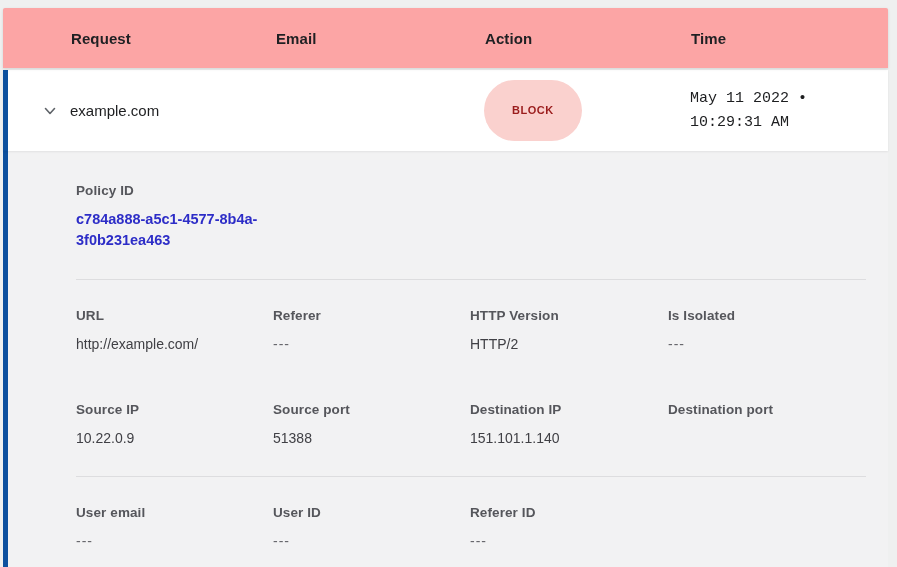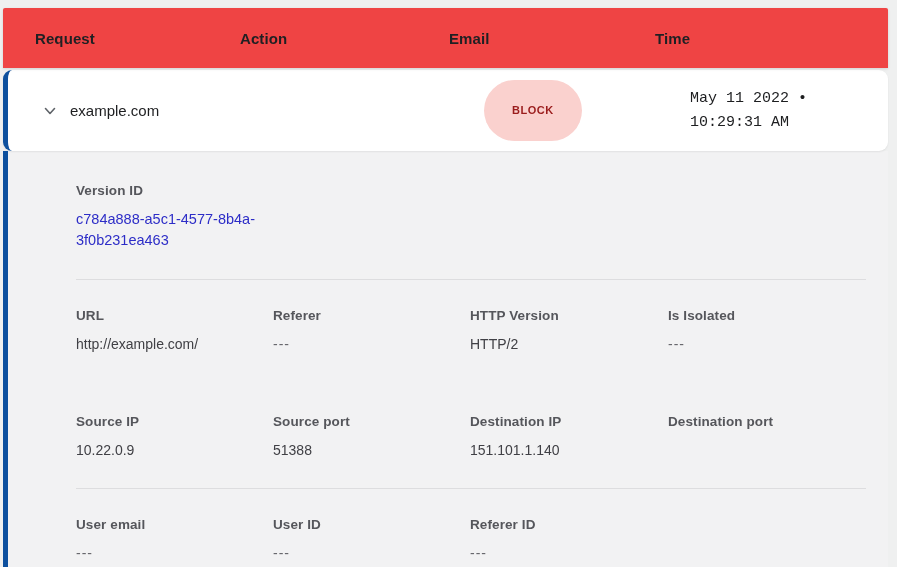--- a/index.html
+++ b/index.html
@@ -22,27 +22,27 @@
     font-family:"Liberation Sans","DejaVu Sans",sans-serif;
     color:var(--heading);
   }
   .page{
     width:897px;height:567px;
     padding:8px 9px 0 3px;
     display:flex;flex-direction:column;
   }
   
   .thead{
-    background:#ef4444;
+    background:#fca5a5;
     height:60px;
     flex:0 0 60px;
     display:grid;
     grid-template-columns:205px 209px 206px 1fr;
     align-items:center;
-    padding-left:32px;
+    padding-left:68px;
     border-radius:2px 2px 0 0;
     box-shadow:0 1px 3px rgba(0,0,0,.12);
     position:relative;z-index:2;
   }
   .thead .th{
     font-size:15px;font-weight:700;color:var(--heading);
     letter-spacing:.1px;
   }
   
   .trow{
@@ -51,21 +51,20 @@
     height:81px;
     flex:0 0 81px;
     border-left:5px solid var(--accent);
     display:grid;
     grid-template-columns:205px 209px 206px 1fr;
     align-items:center;
     padding-left:62px;
     position:relative;z-index:1;
     box-shadow:0 1px 2px rgba(0,0,0,.07);
     cursor:pointer;
-    border-radius:9px;
   }
   .chevron{
     position:absolute;
     left:34px;top:50%;
     width:16px;height:16px;
     margin-top:-8px;
     display:flex;align-items:center;justify-content:center;
     color:#5f6368;
     cursor:pointer;
   }
@@ -103,64 +102,65 @@
     font-size:14px;color:var(--value);
     line-height:20px;
     word-break:break-word;
   }
   .field-value.muted{color:var(--muted);letter-spacing:1px;}
   .field-value a{
     color:var(--link);
     text-decoration:none;
     font-size:14.5px;line-height:21px;
     cursor:pointer;
+    font-weight:bold;
   }
   .policy-field{width:197px;}
   .divider{
     border:none;
     border-top:1px solid var(--divider);
     margin:28px 0 0 0;
   }
   .fields-grid{
     padding-top:28px;
     display:grid;
     grid-template-columns:197px 197px 198px 1fr;
-    row-gap:60px;
+    row-gap:48px;
   }
 </style>
 </head>
 <body>
 
 <div class="page">
 
   <div class="thead">
     <div class="th">Request</div>
+    <div class="th">Email</div>
     <div class="th">Action</div>
-    <div class="th">Email</div>
     <div class="th">Time</div>
   </div>
 
   <div class="trow">
     <span class="chevron">
       <svg width="14" height="14" viewBox="0 0 14 14" fill="none" stroke="currentColor" stroke-width="1.6" stroke-linecap="round" stroke-linejoin="round">
         <polyline points="2.5,4.5 7,9.5 11.5,4.5"></polyline>
       </svg>
     </span>
     <div class="cell-request">example.com</div>
     <div class="cell-email"></div>
     <div class="cell-action">
       <span class="badge">BLOCK</span>
     </div>
     <div class="cell-time">May 11 2022 • 10:29:31 AM</div>
   </div>
 
   <div class="panel">
 
     <div class="policy-field">
-      <div class="field-label">Version ID</div>
+      <div class="field-label">Policy ID</div>
       <div class="field-value">
         <a>c784a888-a5c1-4577-8b4a-3f0b231ea463</a>
       </div>
     </div>
 
     <hr class="divider">
 
     <div class="fields-grid">
       <div class="field">
         <div class="field-label">URL</div>

